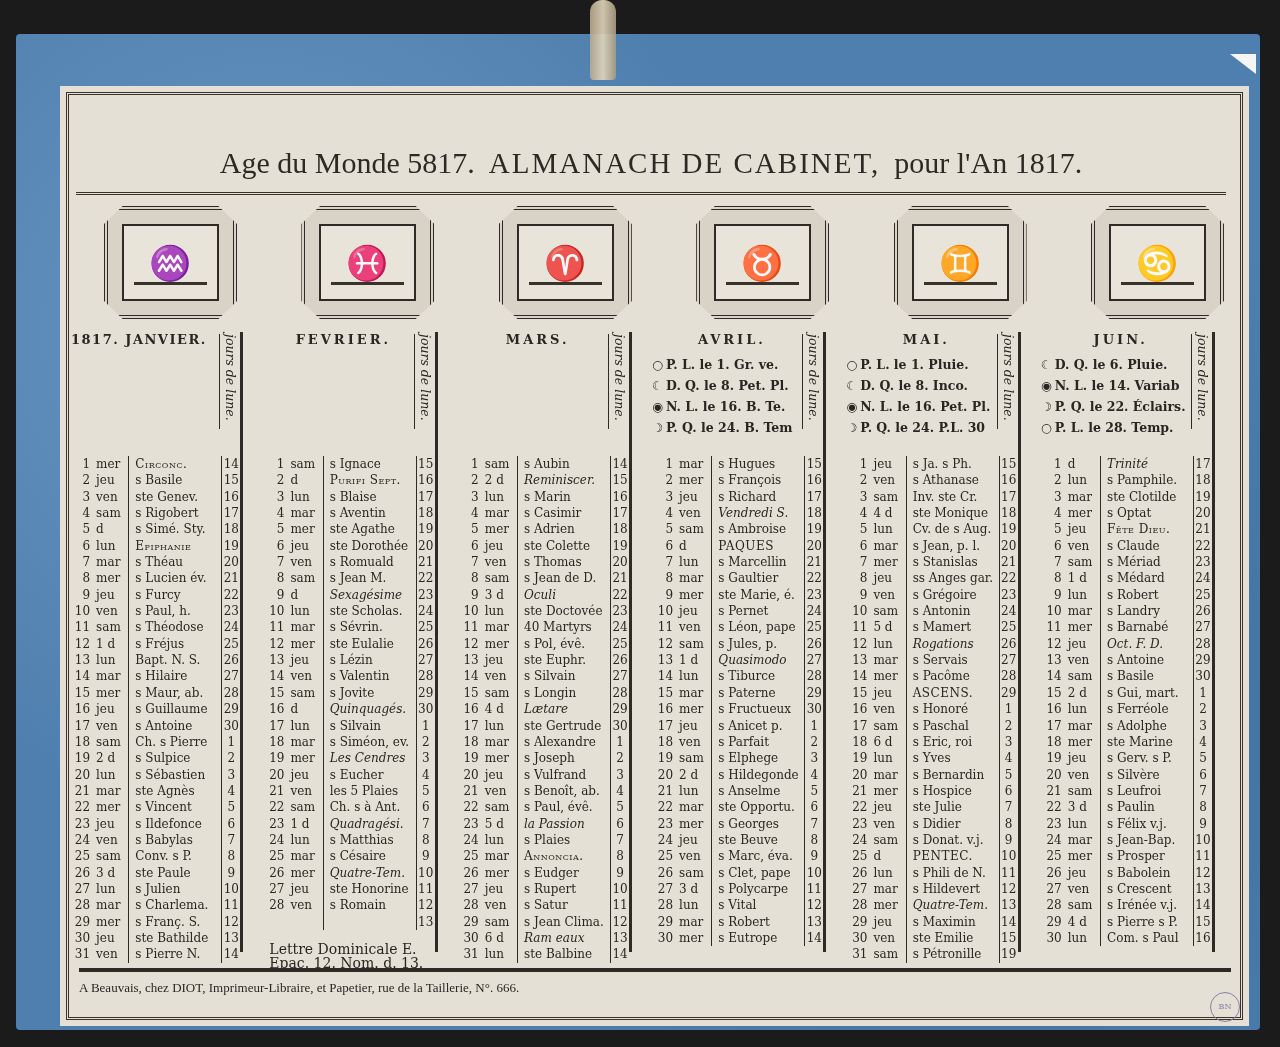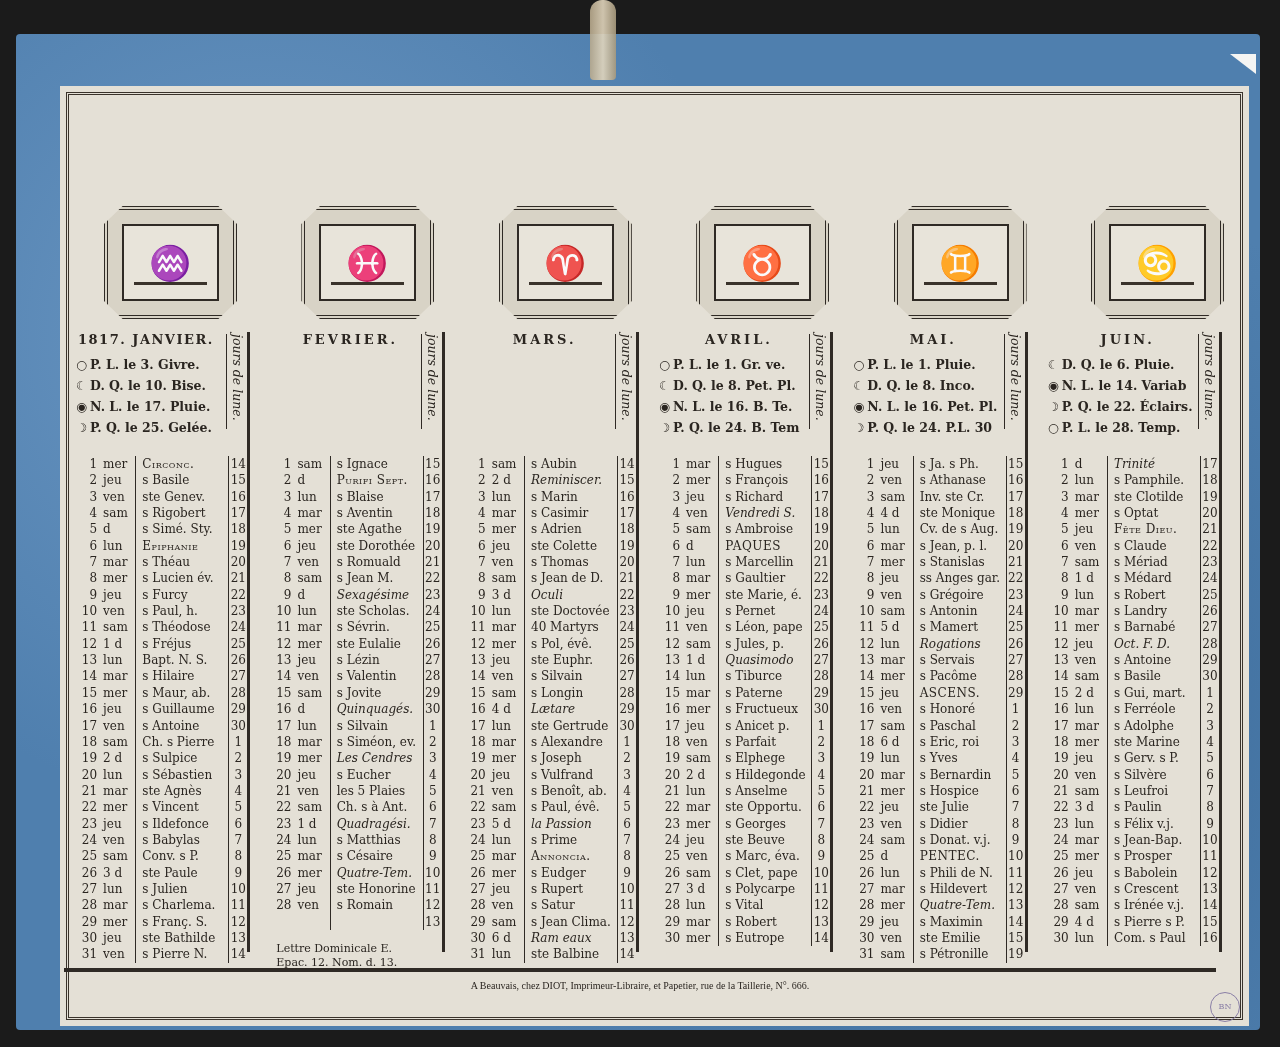--- a/index.html
+++ b/index.html
@@ -45,21 +45,21 @@
   }
   .vignette .inner {
     position: absolute; left: 14px; top: 14px; right: 14px; bottom: 14px;
     border: 2px solid #2f2a25; background: #e8e4da;
     display: flex; align-items: center; justify-content: center; font-size: 34px; color: #3a332b;
   }
   .vignette .inner::after {
     content: ""; position: absolute; left: 10px; right: 10px; bottom: 14px; height: 3px; background: #3a332b;
   }
   .months {
-    position: absolute; left: 12px; top: 246px; width: 1150px; height: 620px;
+    position: absolute; left: 5px; top: 246px; width: 1150px; height: 620px;
     display: flex;
     gap: 16px;
   }
   .month {
     width: 191.6px; position: relative; height: 100%;
     border-right: 3px solid #2f2a25;
   }
   .month:last-child { border-right: 3px solid #2f2a25; }
   .month-name {
     position: absolute; left: 0; top: 0; width: 168px; text-align: center;
@@ -75,38 +75,43 @@
     writing-mode: vertical-rl; font-style: italic; font-size: 12.5px; text-align: left; padding-left: 2px;
   }
   .days { position: absolute; left: 0; top: 124px; width: 100%; }
   .day { display: flex; height: 16.35px; font-size: 12px; line-height: 16px; white-space: nowrap; }
   .day .num { width: 28px; text-align: right; padding-right: 4px; }
   .day .dow { width: 36px; padding-left: 2px; }
   .day .saint { width: 96px; padding-left: 6px; border-left: 1.5px solid #2f2a25; overflow: hidden; }
   .day .lune { width: 20px; text-align: center; border-left: 1.5px solid #2f2a25; }
   .day .saint.it { font-style: italic; }
   .day .saint.caps { font-variant: small-caps; letter-spacing: .5px; }
-  .feb-extra { position: absolute; left: 10px; top: 610px; font-size: 11px; line-height: 14px; }
+  .feb-extra { position: absolute; left: 10px; top: 610px; font-size: 14px; line-height: 14px; }
   .footer {
-    position: absolute; left: 4px; top: 882px; width: 1152px; border-top: 4px solid #2f2a25;
-    text-align: center; font-family: "Liberation Serif", serif; font-size: 10px; padding-top: 8px;
+    position: absolute; left: 19px; top: 882px; width: 1152px; border-top: 4px solid #2f2a25;
+    text-align: left; font-family: "Liberation Serif", serif; font-size: 13px; padding-top: 8px;
   }
   .stamp {
     position: absolute; left: 1150px; top: 906px; width: 28px; height: 28px; border-radius: 50%;
     border: 1px solid #8a7fa6; color: #8a7fa6; font-size: 8px; text-align: center; line-height: 28px;
   }
   .corner { position: absolute; right: 4px; top: 20px; width: 26px; height: 20px; background: #f5f5f3; clip-path: polygon(0 0, 100% 0, 100% 100%); }
 </style>
 </head>
 <body>
 
 <div class="board">
   <div class="corner"></div>
   <div class="paper">
     <div class="frame"></div>
+    <div class="title-bar">
+      <span>Age du Monde 5817.</span>
+      <span class="big">ALMANACH DE CABINET,</span>
+      <span>pour l'An 1817.</span>
+    </div>
     <div class="vignettes" id="vignettes">
         <div class="vignette">
           <div class="inner">♒</div>
         </div>
         <div class="vignette">
           <div class="inner">♓</div>
         </div>
         <div class="vignette">
           <div class="inner">♈</div>
         </div>
@@ -116,26 +121,20 @@
         <div class="vignette">
           <div class="inner">♊</div>
         </div>
         <div class="vignette">
           <div class="inner">♋</div>
         </div>
       </div>
     <div class="months" id="months">
         <div class="month">
           <div class="month-name first">1817. JANVIER.</div>
-          <div class="phases">
-            <div class="phase"><span class="moon">○</span><span>P. L. le 3. Givre.</span></div>
-            <div class="phase"><span class="moon">☾</span><span>D. Q. le 10. Bise.</span></div>
-            <div class="phase"><span class="moon">◉</span><span>N. L. le 17. Pluie.</span></div>
-            <div class="phase"><span class="moon">☽</span><span>P. Q. le 25. Gelée.</span></div>
-          </div>
           <div class="lune-label">jours de lune.</div>
           <div class="days">
             <div class="day">
               <span class="num">1</span>
               <span class="dow">mer</span>
               <span class="saint caps">Circonc.</span>
               <span class="lune">14</span>
             </div>
             <div class="day">
               <span class="num">2</span>
@@ -641,21 +640,21 @@
             </div>
             <div class="day">
               <span class="num">23</span>
               <span class="dow">5 d</span>
               <span class="saint it">la Passion</span>
               <span class="lune">6</span>
             </div>
             <div class="day">
               <span class="num">24</span>
               <span class="dow">lun</span>
-              <span class="saint">s Prime</span>
+              <span class="saint">s Plaies</span>
               <span class="lune">7</span>
             </div>
             <div class="day">
               <span class="num">25</span>
               <span class="dow">mar</span>
               <span class="saint caps">Annoncia.</span>
               <span class="lune">8</span>
             </div>
             <div class="day">
               <span class="num">26</span>

